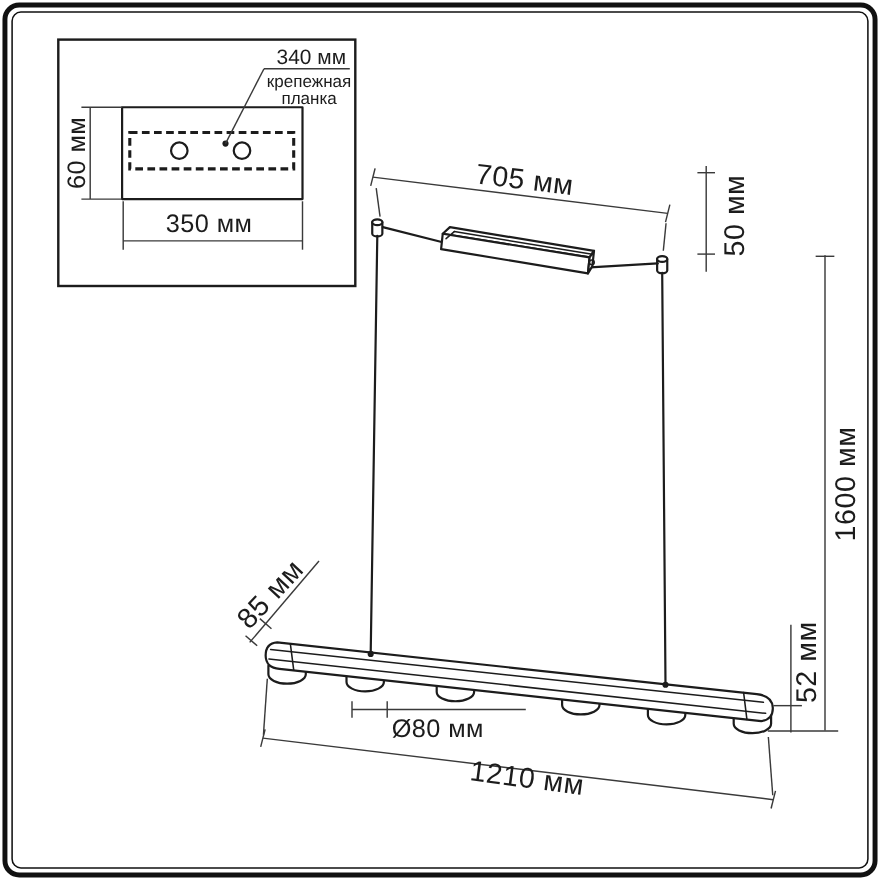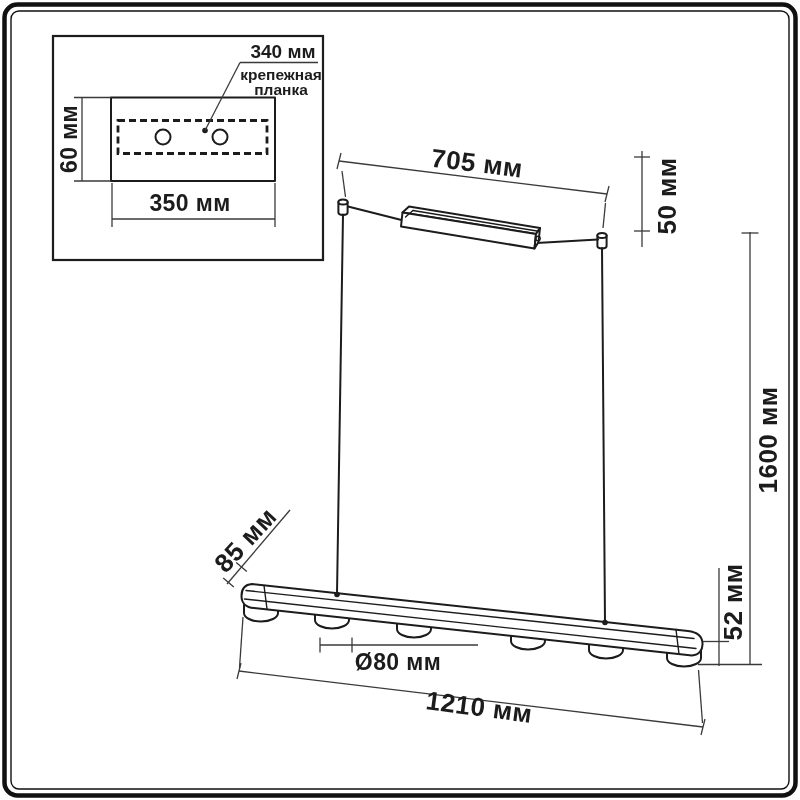--- a/index.html
+++ b/index.html
@@ -1,17 +1,17 @@
 <!DOCTYPE html>
 <html><head>
 <meta charset="utf-8">
 <style>
   html,body{margin:0;padding:0;background:#ffffff;}
   .stage{position:relative;width:800px;height:800px;background:#fff;overflow:hidden;
-         font-family:"Liberation Sans","DejaVu Sans",sans-serif;font-weight:bold;}
+         font-family:"Liberation Sans","DejaVu Sans",sans-serif;}
   svg{display:block;}
   .obj{stroke:#1c1c1c;stroke-width:2;fill:none;stroke-linecap:round;stroke-linejoin:round;}
   .obj-thin{stroke:#1c1c1c;stroke-width:1.4;fill:none;stroke-linecap:round;}
   .fillw{fill:#ffffff;}
   .dim{stroke:#3a3a3a;stroke-width:1.3;fill:none;stroke-linecap:butt;}
   .dimtxt{fill:#1c1c1c;font-size:26px;letter-spacing:.5px;}
   .dimtxt-sm{fill:#1c1c1c;font-size:23px;letter-spacing:.4px;}
   .insettxt{fill:#1c1c1c;font-size:19px;}
   .insetlbl{fill:#1c1c1c;font-size:15.5px;}
 </style>

